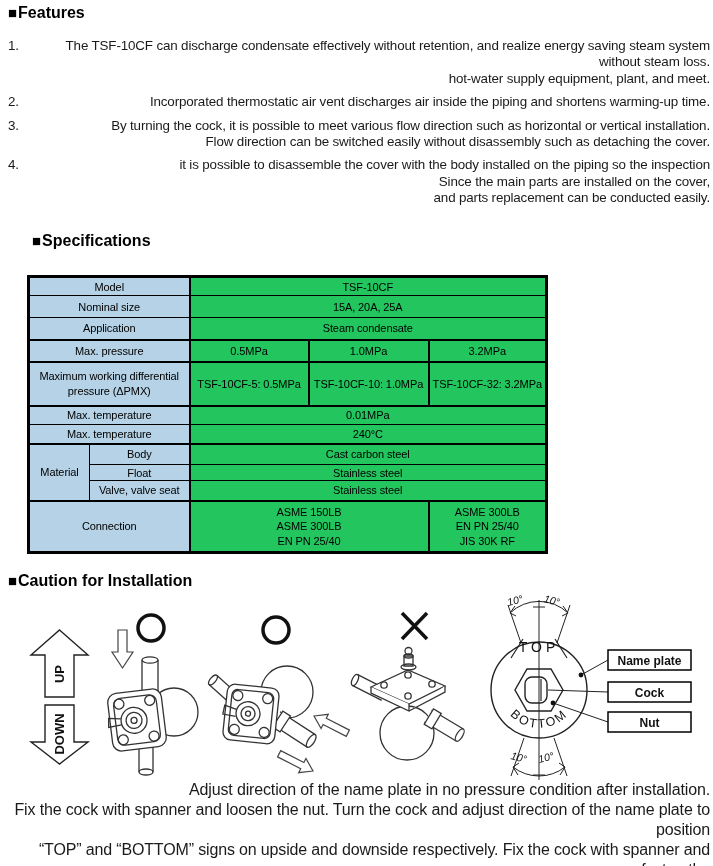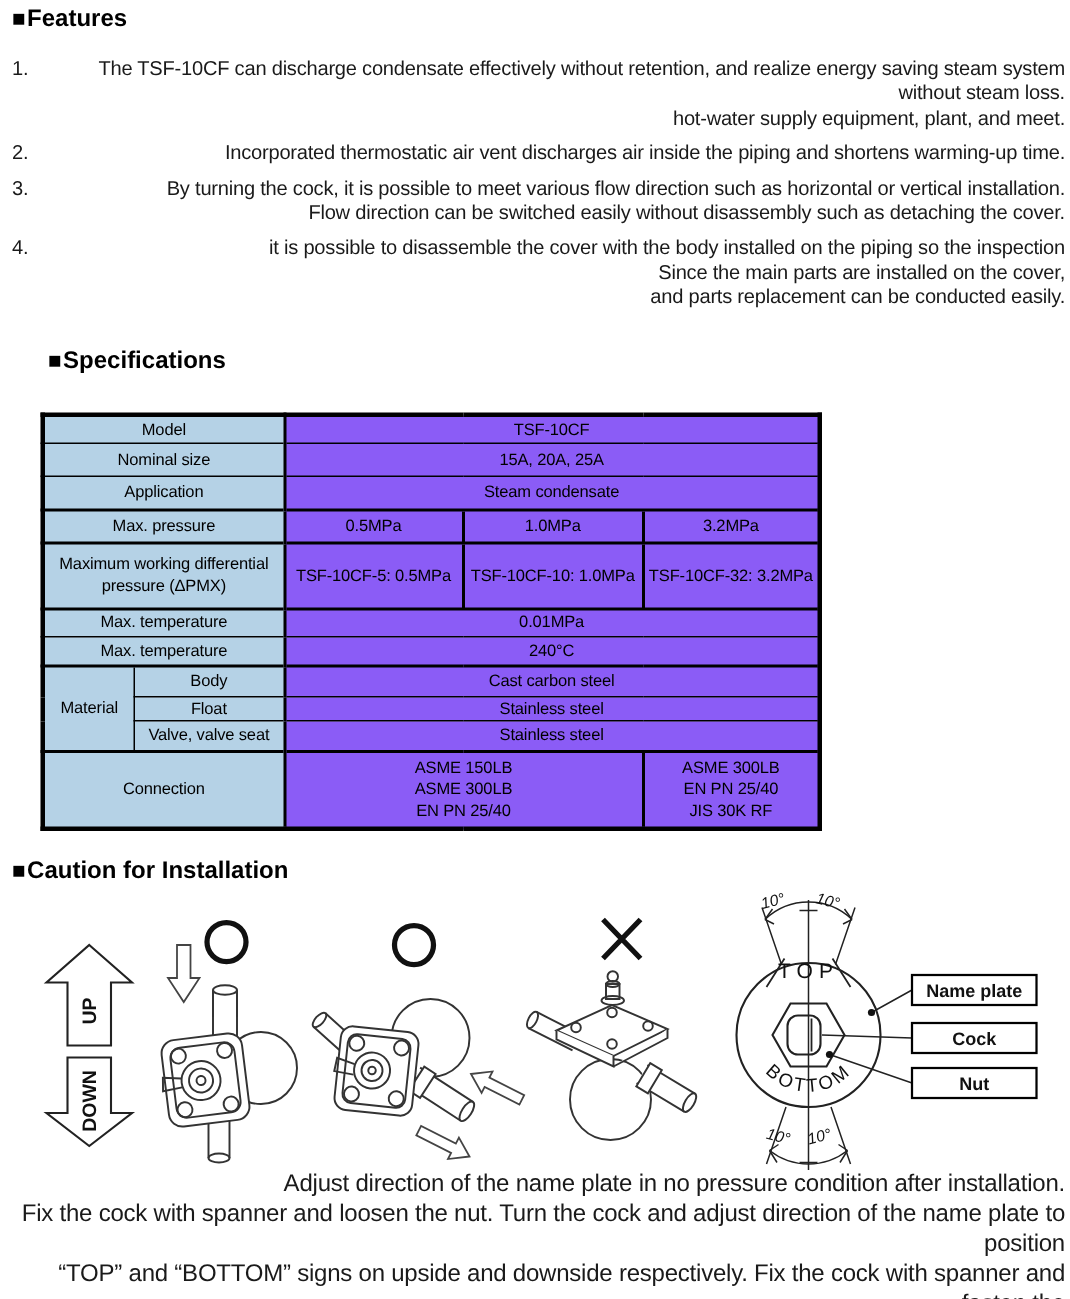--- a/index.html
+++ b/index.html
@@ -19,21 +19,21 @@
   .fline{display:block;text-align:right;}
   
   #specs-heading{top:232px;left:8px;margin-left:24px;}
   #spec-table-wrap{top:275px;left:27px;}
   table.spec{border-collapse:collapse;table-layout:fixed;width:518px;border:3px solid #000;}
   table.spec th,table.spec td{
     border:1px solid #000;font-size:11px;font-weight:normal;text-align:center;
     vertical-align:middle;padding:0 2px;color:#000;letter-spacing:-0.1px;margin-left:40px;
   }
   table.spec th{background:#B5D2E6;}
-  table.spec td{background:#8b5cf6;border-left-width:2px;}
+  table.spec td{background:#22c55e;border-left-width:2px;}
   tr.t2 th, tr.t2 td{border-top-width:2px;}
   .cell-line{display:block;line-height:14.5px;}
   
   #caution-heading{top:572px;left:8px;}
   #diagram{top:592px;left:0px;}
   
   #footer{top:780px;left:8px;width:702px;font-size:16px;line-height:20px;letter-spacing:-0.15px;color:#1a1a1a;}
   #footer .fline{display:block;}
   svg text{font-family:"Liberation Sans", sans-serif;fill:#111;}
 </style>

